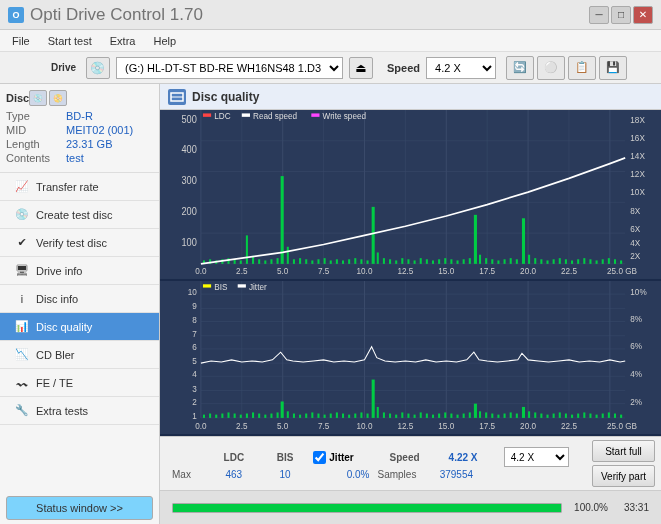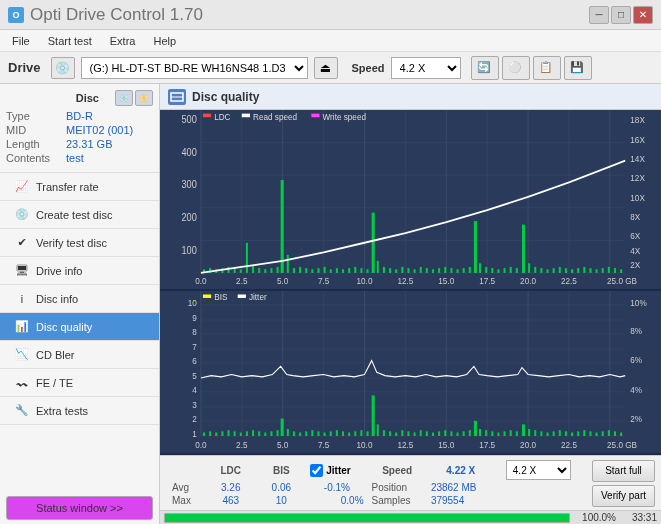--- a/index.html
+++ b/index.html
@@ -13,53 +13,53 @@
     .titlebar-controls { display: flex; gap: 2px; }
     .titlebar-btn { width: 20px; height: 18px; background: #d0d0d0; border: 1px solid #aaa; border-radius: 2px; display: flex; align-items: center; justify-content: center; cursor: pointer; font-size: 10px; color: #333; }
     .titlebar-btn.close { background: #c0504d; color: white; }
 
     
     .menubar { background: #f5f5f5; height: 22px; display: flex; align-items: center; padding: 0 4px; border-bottom: 1px solid #ddd; gap: 2px; }
     .menu-item { padding: 2px 8px; font-size: 11px; color: #333; cursor: pointer; border-radius: 2px; }
 
     
     .drivebar { background: #f0f0f0; height: 32px; display: flex; align-items: center; padding: 0 8px; border-bottom: 1px solid #ccc; gap: 6px; }
-    .drive-label { font-size: 13px; font-weight: bold; color: #333; }
+    .drive-label { font-size: 10px; font-weight: bold; color: #333; margin-left: 43px; }
     .drive-select { height: 22px; background: white; border: 1px solid #aaa; padding: 0 4px; font-size: 11px; min-width: 220px; }
     .drive-icon-btn { width: 24px; height: 22px; background: #e8e8e8; border: 1px solid #aaa; border-radius: 2px; display: flex; align-items: center; justify-content: center; cursor: pointer; font-size: 12px; }
     .speed-label { font-size: 11px; font-weight: bold; color: #333; margin-left: 8px; }
     .speed-select { height: 22px; background: white; border: 1px solid #aaa; padding: 0 4px; font-size: 11px; width: 70px; }
     .drive-action-btns { display: flex; gap: 3px; margin-left: 4px; }
     .action-btn { width: 28px; height: 24px; background: #e8e8e8; border: 1px solid #aaa; border-radius: 2px; display: flex; align-items: center; justify-content: center; cursor: pointer; }
 
     
     .main { display: flex; height: calc(524px - 30px - 22px - 32px); }
 
     
     .sidebar { width: 160px; background: #f5f5f5; border-right: 1px solid #ccc; display: flex; flex-direction: column; }
     .disc-section { padding: 6px; border-bottom: 1px solid #ddd; }
-    .disc-header { display: flex; align-items: center; justify-content: flex-end; margin-bottom: 4px; gap: 16px; }
+    .disc-header { display: flex; align-items: center; justify-content: flex-start; margin-bottom: 4px; }
     .disc-header-label { font-weight: bold; font-size: 11px; color: #333; }
     .disc-icons { display: flex; gap: 2px; }
     .disc-icon { width: 18px; height: 16px; background: #d0d8e8; border: 1px solid #aaa; border-radius: 2px; display: flex; align-items: center; justify-content: center; font-size: 8px; cursor: pointer; }
     .disc-field { display: flex; font-size: 11px; margin-bottom: 2px; }
     .disc-field-label { color: #666; width: 60px; flex-shrink: 0; }
     .disc-field-value { color: #2060c0; font-weight: 500; }
     .disc-field-value.data { color: #2060c0; }
     .disc-label-row { display: flex; align-items: center; gap: 3px; margin-top: 2px; }
     .disc-label-text { color: #666; font-size: 11px; }
     .disc-label-input { flex: 1; height: 16px; border: 1px solid #aaa; background: white; font-size: 10px; padding: 0 2px; }
     .disc-label-btn { width: 18px; height: 16px; background: #e8e8e8; border: 1px solid #aaa; border-radius: 2px; display: flex; align-items: center; justify-content: center; cursor: pointer; font-size: 9px; }
 
     .nav-section { flex: 1; display: flex; flex-direction: column; }
     .nav-item { height: 28px; display: flex; align-items: center; padding: 0 10px 0 14px; gap: 6px; cursor: pointer; border-bottom: 1px solid #e0e0e0; font-size: 11px; color: #333; }
     .nav-item.active { background: #4a90d9; color: white; }
     .nav-item-icon { width: 16px; height: 16px; display: flex; align-items: center; justify-content: center; flex-shrink: 0; }
 
-    .status-btn { margin: 4px 6px; height: 24px; background: #d946ef; border: 1px solid #aaa; border-radius: 3px; display: flex; align-items: center; justify-content: center; cursor: pointer; font-size: 11px; color: #333; }
+    .status-btn { margin: 4px 6px; height: 24px; background: #7dd3fc; border: 1px solid #aaa; border-radius: 3px; display: flex; align-items: center; justify-content: center; cursor: pointer; font-size: 11px; color: #333; }
 
     
     .content { flex: 1; display: flex; flex-direction: column; background: white; }
     .content-header { background: #e8eef8; height: 26px; display: flex; align-items: center; padding: 0 8px; gap: 6px; border-bottom: 1px solid #ccc; }
     .content-header-icon { width: 18px; height: 16px; background: #5080c0; border-radius: 2px; display: flex; align-items: center; justify-content: center; }
     .content-title { font-weight: bold; font-size: 12px; color: #333; }
 
     .charts-area { flex: 1; display: flex; flex-direction: column; background: #737373; overflow: hidden; }
 
     
@@ -67,21 +67,21 @@
 
     
     .stats-bar { background: #f0f0f0; border-top: 1px solid #ccc; padding: 2px 6px; display: flex; gap: 8px; align-items: flex-start; }
 
     .btn-group { display: flex; flex-direction: column; gap: 3px; margin-left: 4px; }
     .action-button { height: 22px; padding: 0 8px; background: linear-gradient(180deg, #f5f5f5, #ddd); border: 1px solid #aaa; border-radius: 2px; font-size: 10px; cursor: pointer; white-space: nowrap; }
 
     .speed-select-inline { height: 20px; border: 1px solid #aaa; font-size: 10px; background: white; padding: 0 2px; width: 65px; }
 
     
-    .progress-bar-container { height: 14px; background: #e0e0e0; border-top: 1px solid #ccc; display: flex; align-items: center; gap: 6px; padding: 0 4px; }
+    .progress-bar-container { height: 34px; background: #e0e0e0; border-top: 1px solid #ccc; display: flex; align-items: center; gap: 6px; padding: 0 12px; }
     .progress-bar { flex: 1; height: 10px; background: #c0c0c0; border: 1px solid #aaa; border-radius: 1px; overflow: hidden; }
     .progress-fill { height: 100%; background: #00cc44; width: 100%; }
     .progress-label { font-size: 10px; color: #333; min-width: 40px; text-align: right; }
     .time-label { font-size: 10px; color: #333; min-width: 35px; text-align: right; }
   </style>
 </head>
 <body>
 
 <div class="titlebar">
   <div class="titlebar-left">
@@ -509,28 +509,20 @@
           <th style="padding:1px 4px;">
             <span style="color:#2060c0; font-weight:bold;">4.22 X</span>
           </th>
           <th style="padding:1px 2px;">
             <select class="speed-select-inline">
               <option>4.2 X</option>
             </select>
           </th>
         </tr>
         <tr>
-          <td style="color:#555; padding:1px 6px;">Avg</td>
-          <td style="color:#2060c0; padding:1px 10px; text-align:center; font-weight:500;">3.26</td>
-          <td style="color:#2060c0; padding:1px 10px; text-align:center; font-weight:500;">0.06</td>
-          <td style="color:#2060c0; padding:1px 4px; text-align:center; font-weight:500;">-0.1%</td>
-          <td style="color:#555; padding:1px 4px;">Position</td>
-          <td style="color:#2060c0; padding:1px 4px; font-weight:500;">23862 MB</td>
-        </tr>
-        <tr>
           <td style="color:#555; padding:1px 6px;">Max</td>
           <td style="color:#2060c0; padding:1px 10px; text-align:center; font-weight:500;">463</td>
           <td style="color:#2060c0; padding:1px 10px; text-align:center; font-weight:500;">10</td>
           <td style="color:#2060c0; padding:1px 4px; text-align:right; font-weight:500;">0.0%</td>
           <td style="color:#555; padding:1px 4px;">Samples</td>
           <td style="color:#2060c0; padding:1px 4px; font-weight:500;">379554</td>
         </tr>
       </tbody>
         </table>
       <div class="btn-group">

